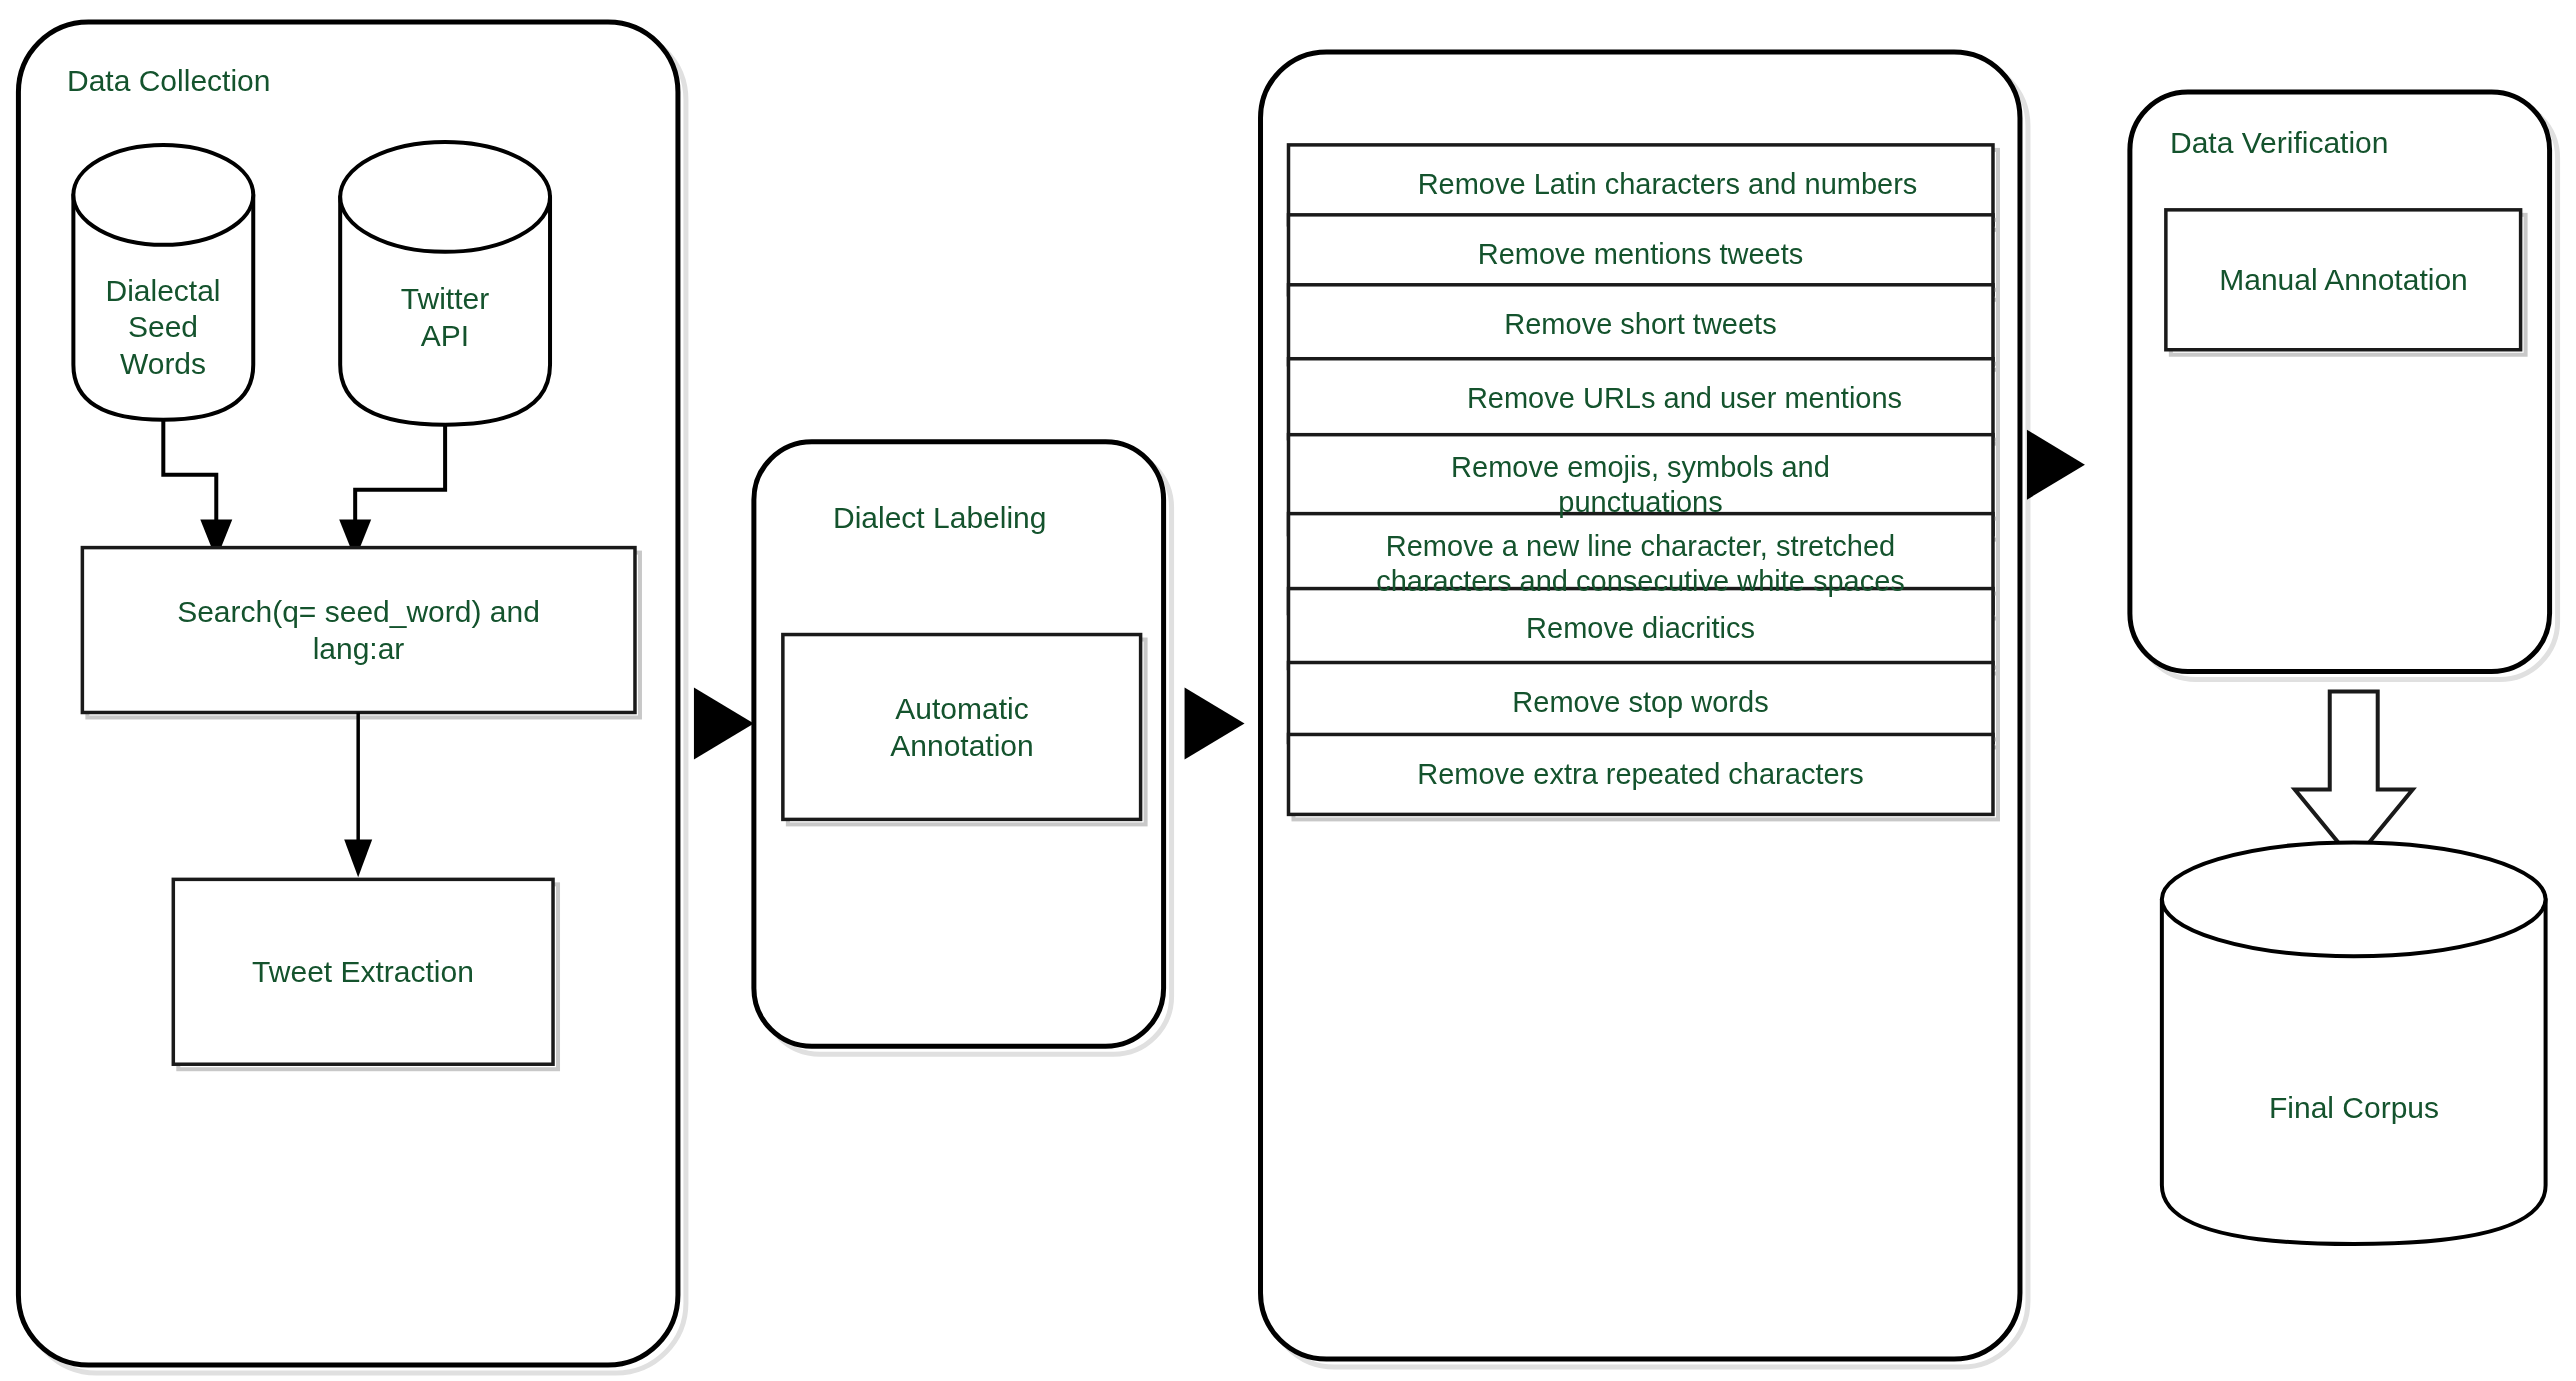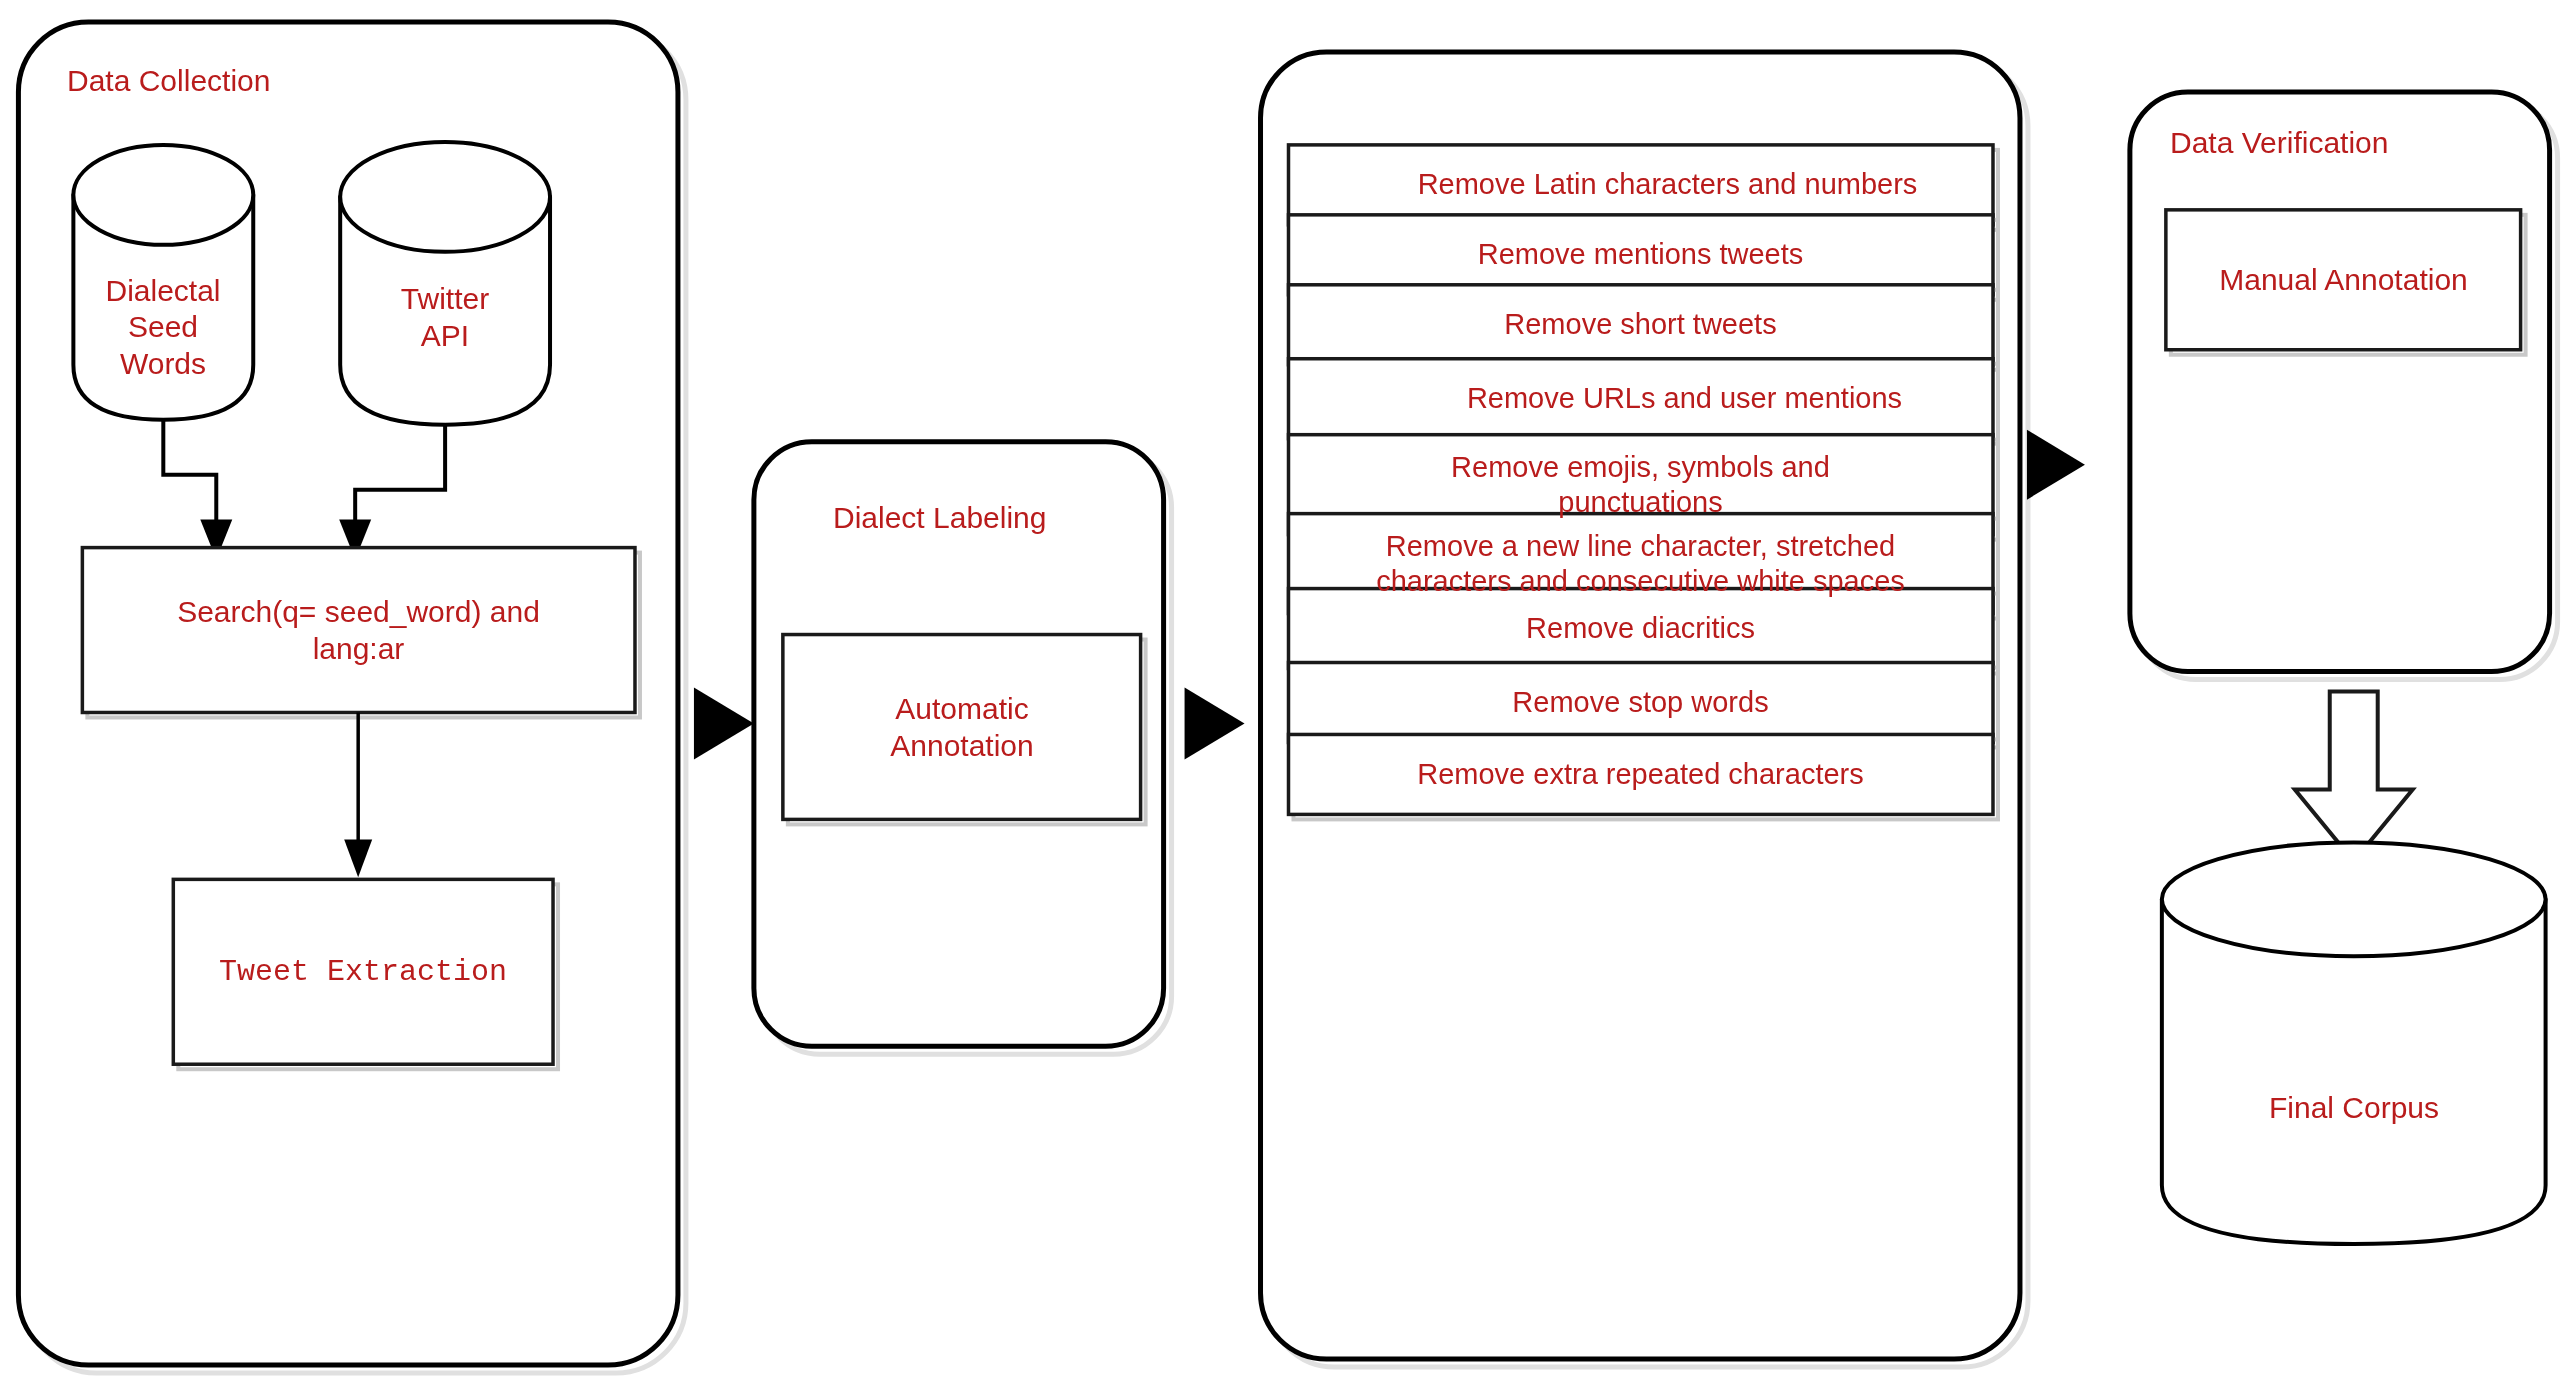--- a/index.html
+++ b/index.html
@@ -68,21 +68,21 @@
     stroke: none;
   }
   .block-arrow {
     fill: #ffffff;
     stroke: #1a1a1a;
     stroke-width: 4;
     stroke-linejoin: miter;
   }
   .label {
     position: absolute;
-    color: #b91c1c;
+    color: #14532d;
     font-family: "Liberation Sans", sans-serif;
     white-space: pre-line;
     line-height: 1.22;
   }
   .panel-title {
     font-size: 30px;
   }
   .node-label {
     font-size: 30px;
     text-align: center;
@@ -202,21 +202,21 @@
   <div class="label cyl-label" style="left:73px; top:260px; width:180px; height:135px;">Dialectal
 Seed
 Words</div>
 
   <div class="label cyl-label" style="left:340px; top:270px; width:210px; height:95px;">Twitter
 API</div>
 
   <div class="label node-label" style="left:82px; top:548px; width:553px; height:165px;">Search(q= seed_word) and
 lang:ar</div>
 
-  <div class="label node-label" style="left:173px; top:880px; width:380px; height:185px;font-family:Liberation Mono, monospace;">Tweet Extraction</div>
+  <div class="label node-label" style="left:173px; top:880px; width:380px; height:185px;">Tweet Extraction</div>
 
   <div class="label panel-title" style="left:833px; top:500px;">Dialect Labeling</div>
 
   <div class="label node-label" style="left:783px; top:635px; width:358px; height:185px;">Automatic
 Annotation</div>
 
 
   <div class="label step-label" style="left:1288px; top:145px; width:705px; height:80px;padding-left:27px;">Remove Latin characters and numbers</div>
 
   <div class="label step-label" style="left:1288px; top:215px; width:705px; height:80px;">Remove mentions tweets</div>

